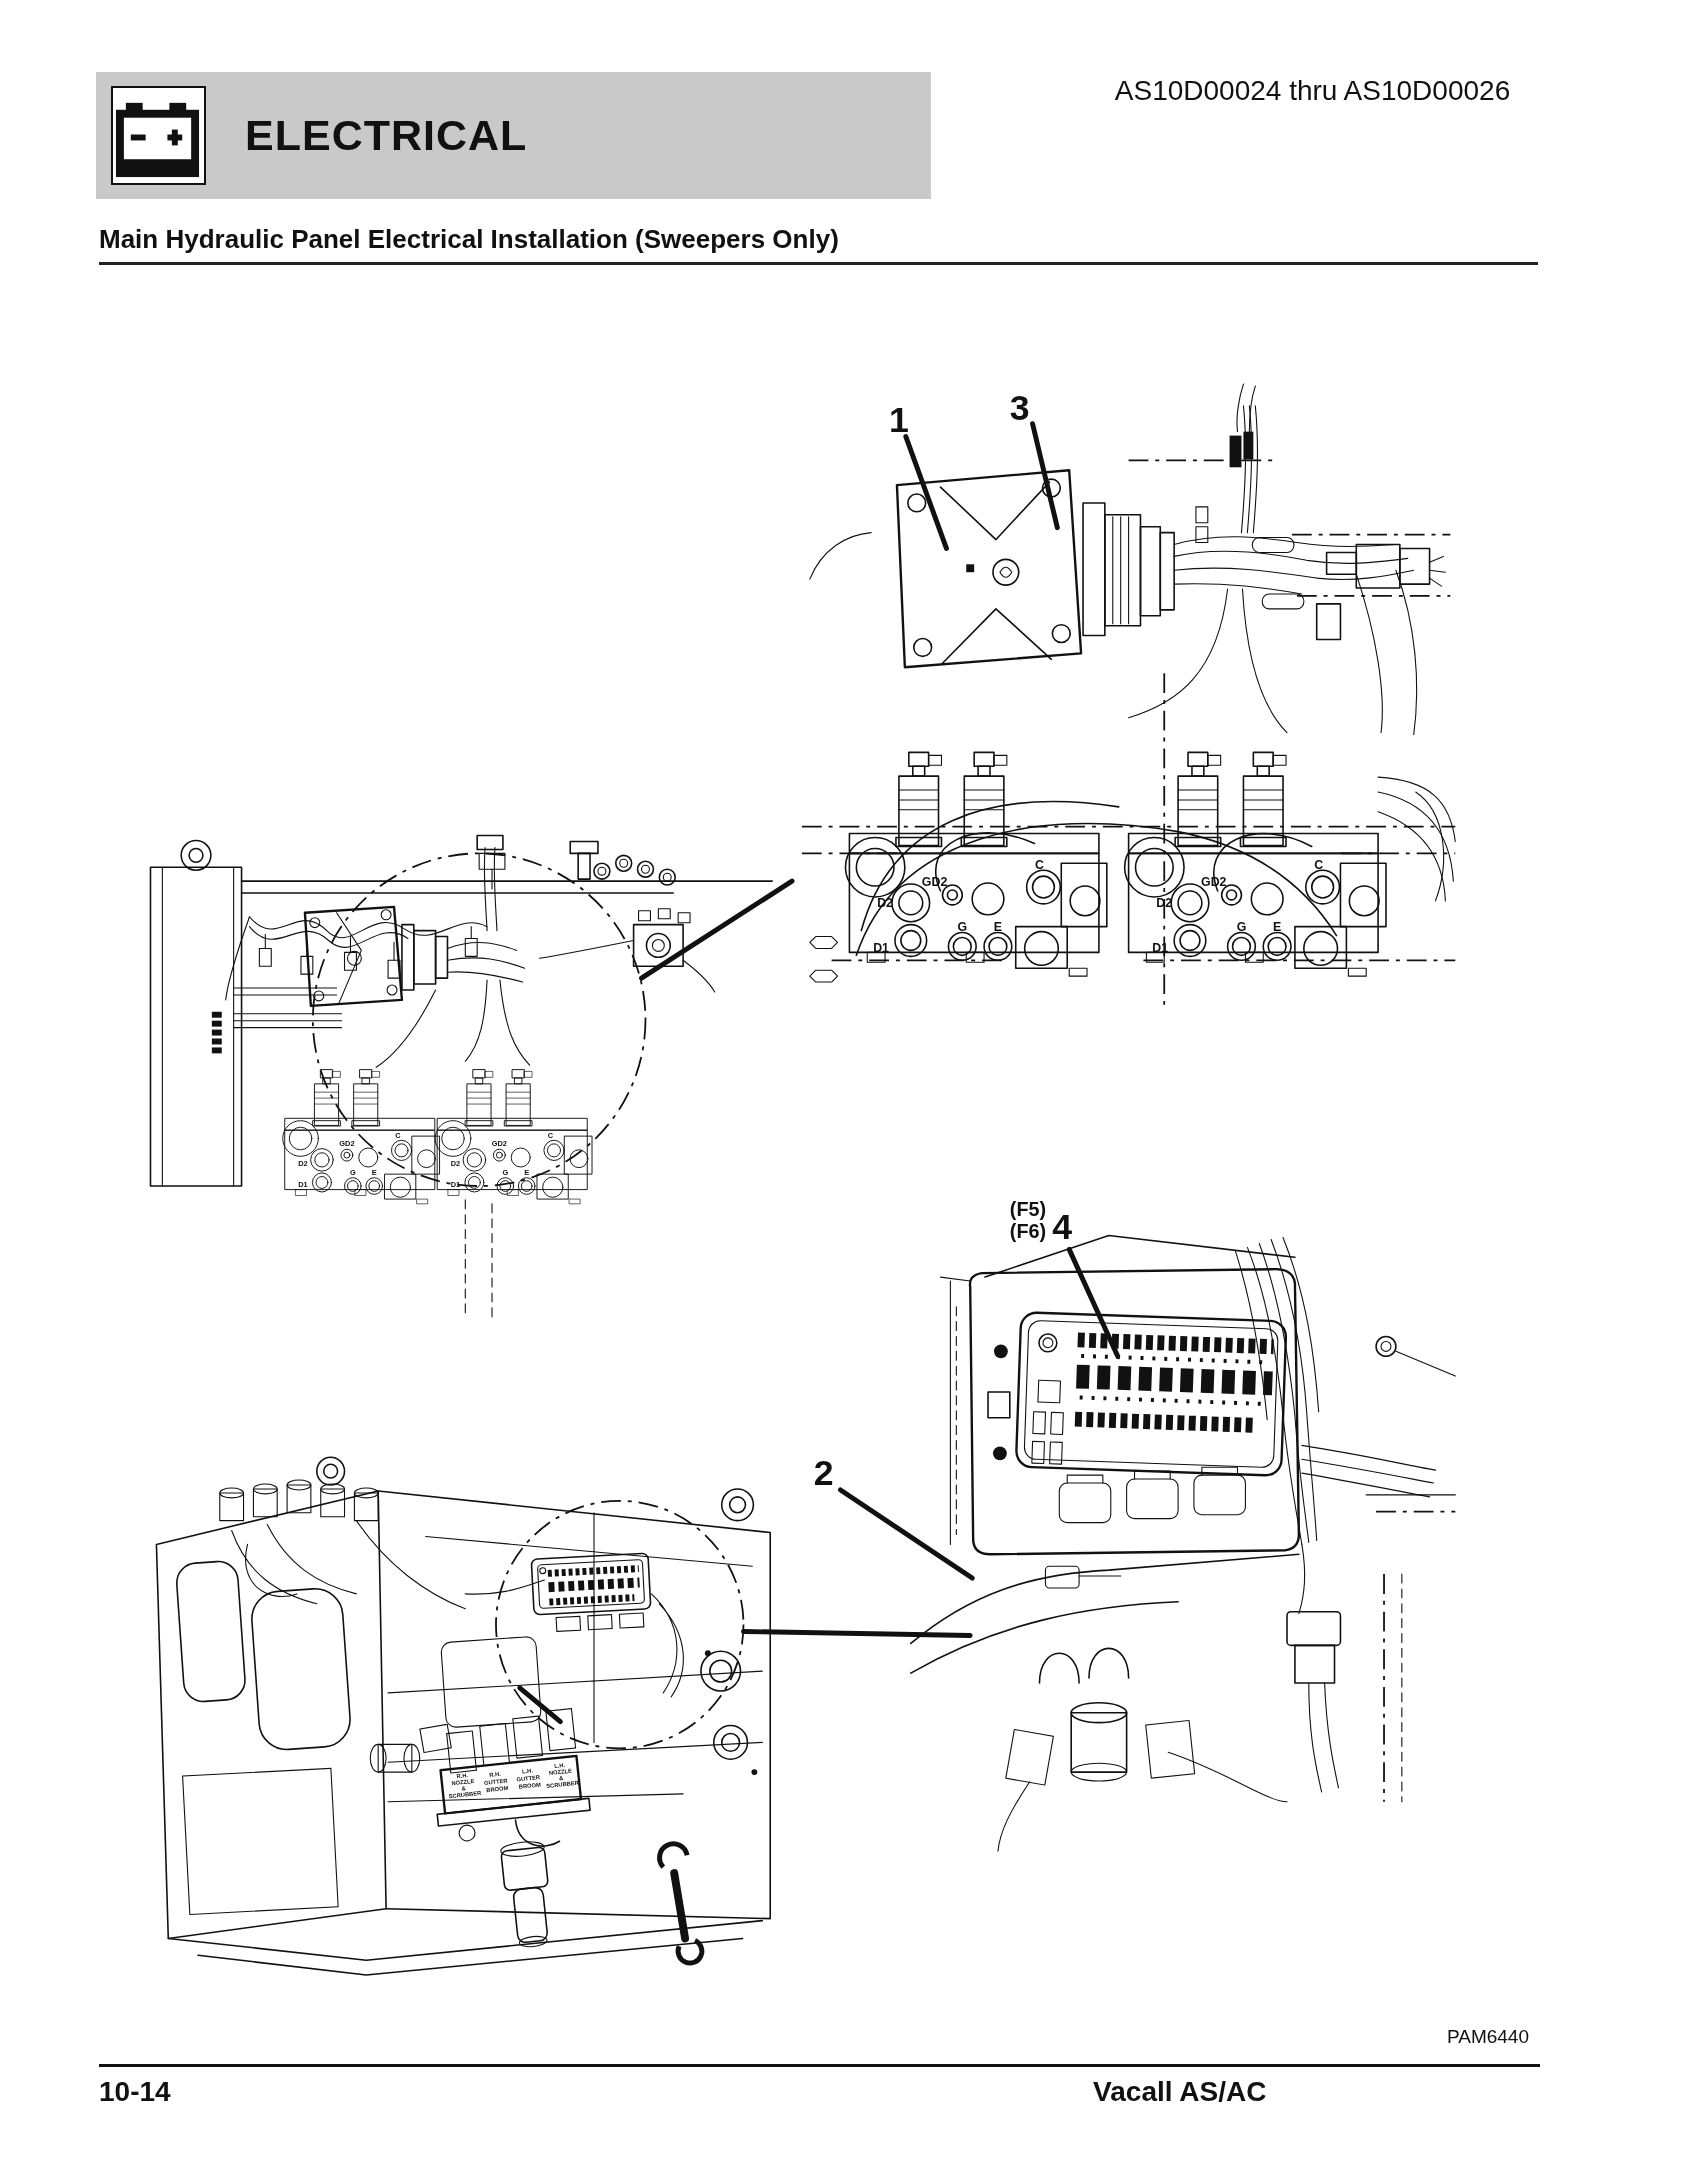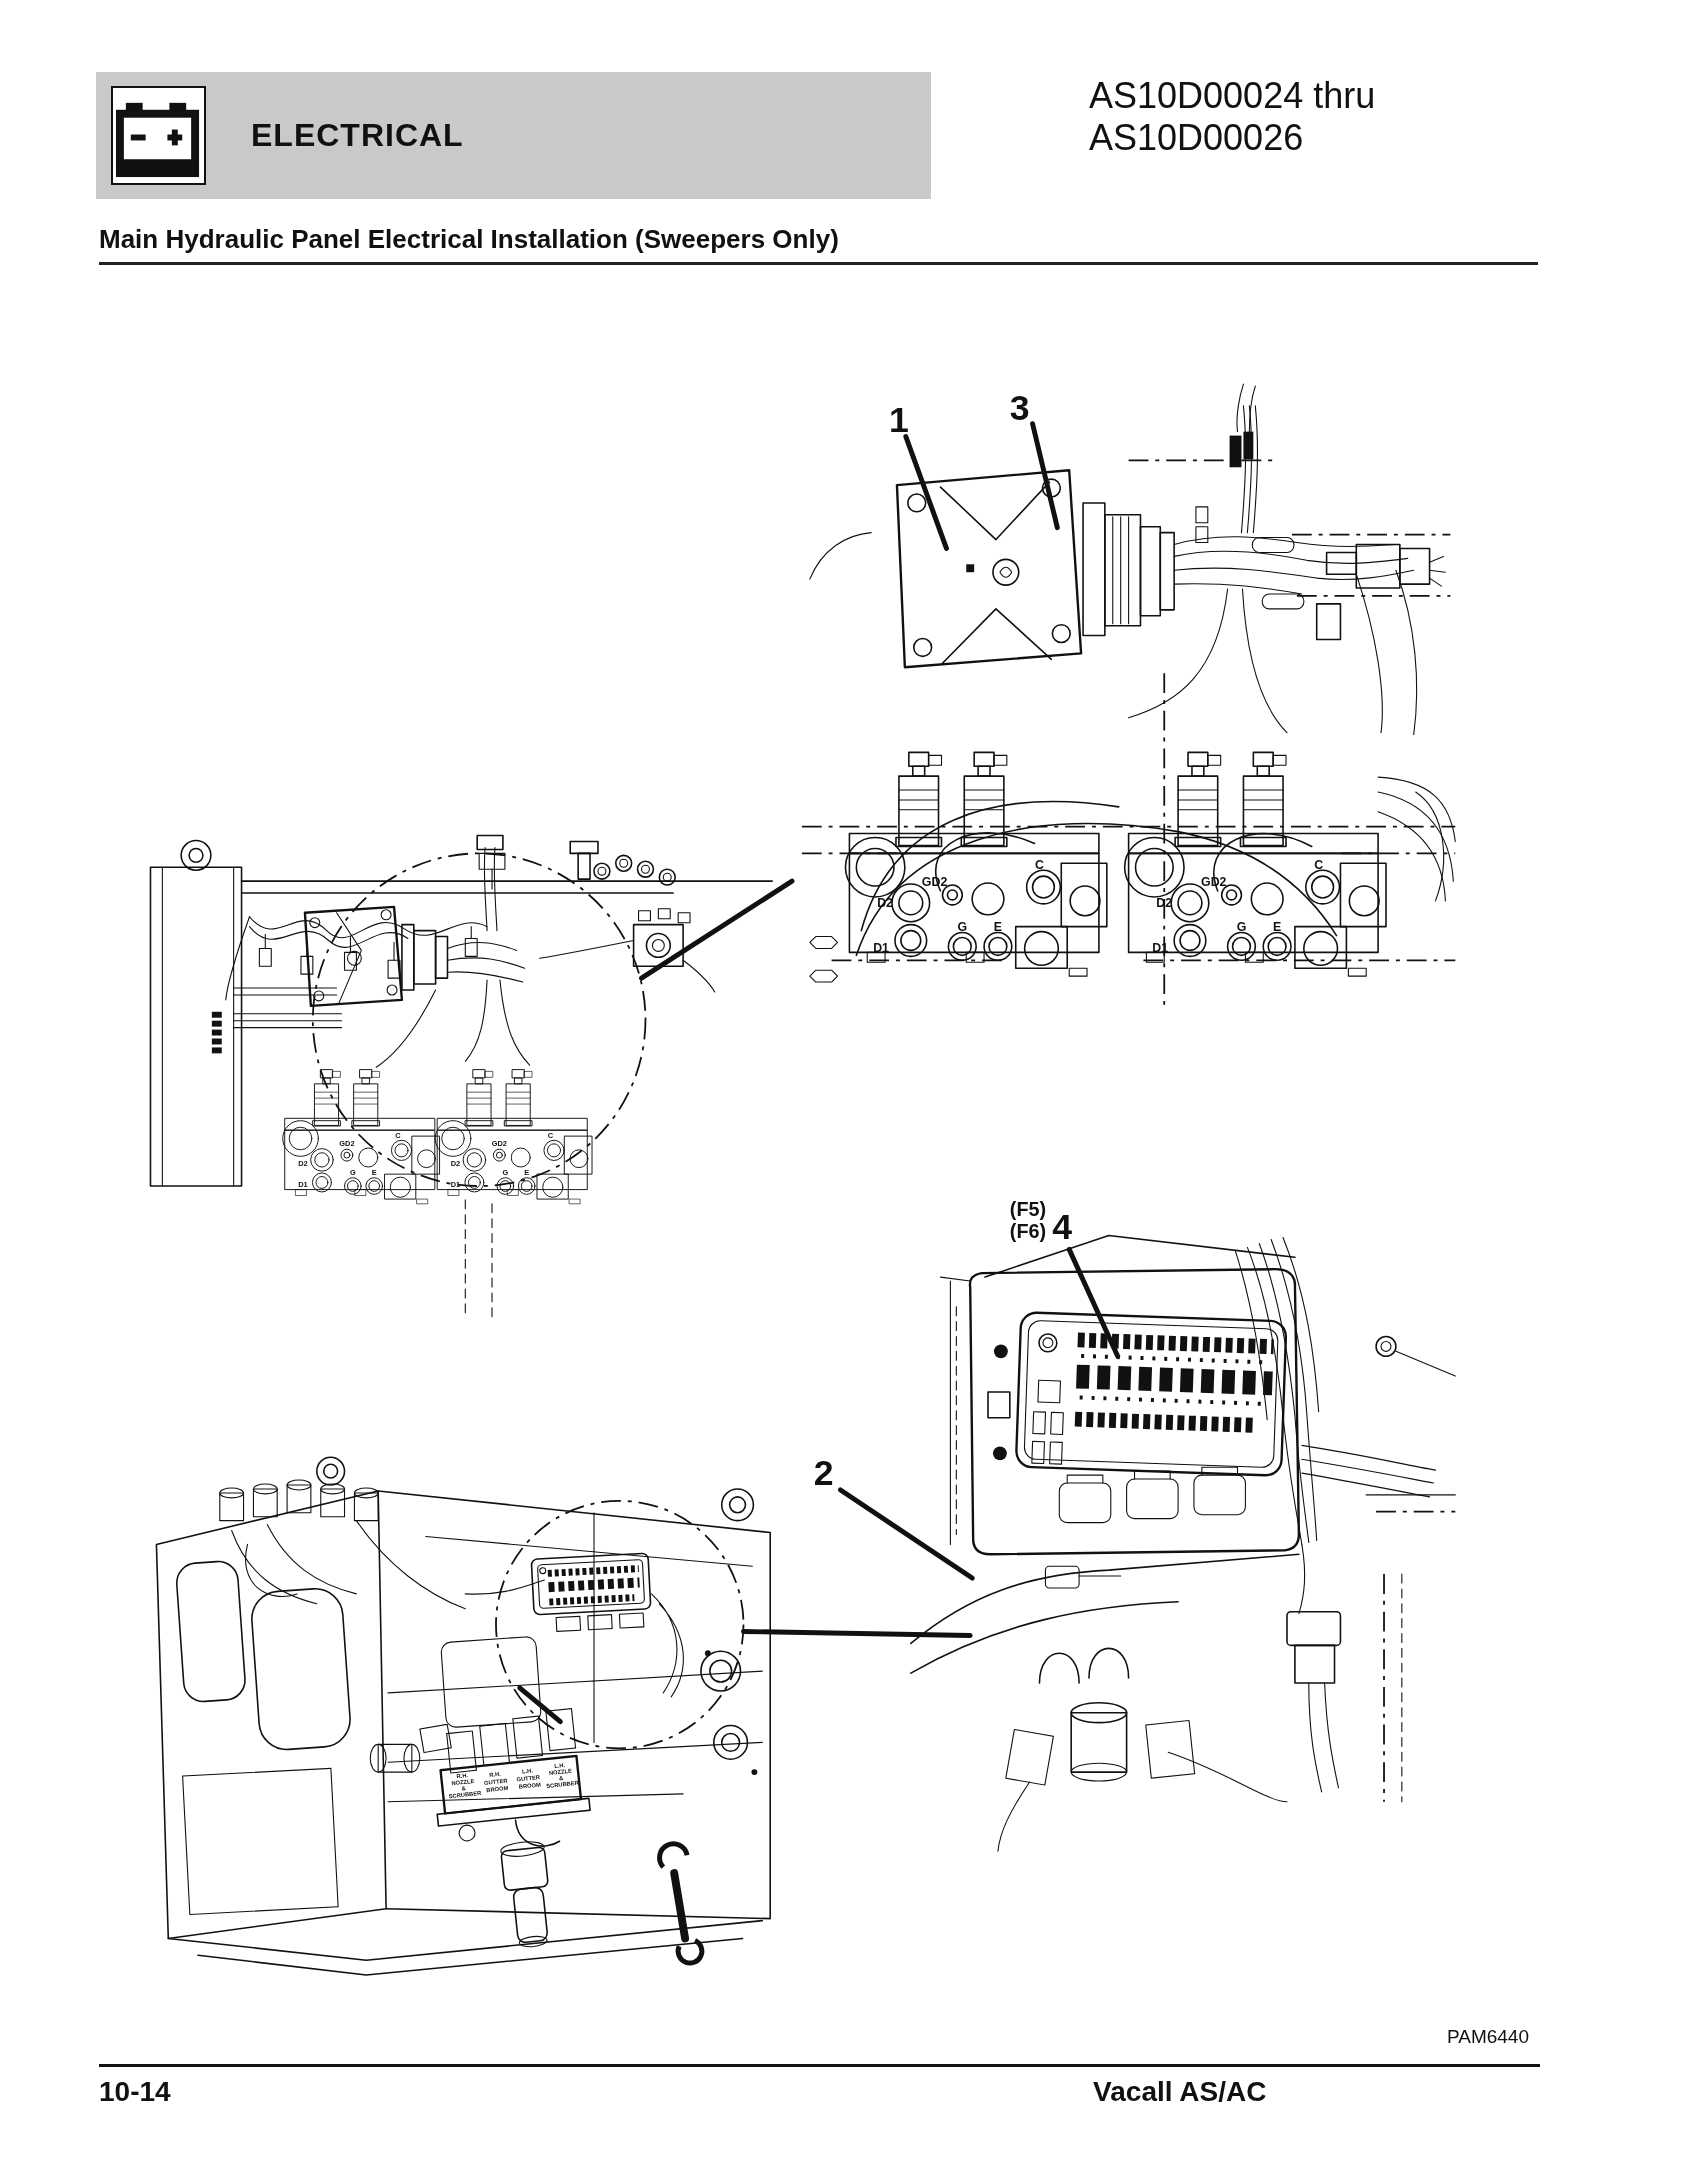--- a/index.html
+++ b/index.html
@@ -1,22 +1,22 @@
 <!DOCTYPE html>
 <html><head>
 <meta charset="utf-8">
 <style>
   html,body{margin:0;padding:0;background:#e8e8e8;}
   .page{position:relative;width:1683px;height:2178px;background:#ffffff;
         font-family:"Liberation Sans",sans-serif;color:#111;overflow:hidden;}
   .banner{position:absolute;left:96px;top:72px;width:835px;height:127px;background:#c9c9c9;}
   .batt{position:absolute;left:15px;top:14px;width:95px;height:99px;background:#fff;border:2px solid #111;box-sizing:border-box;}
-  .section-label{position:absolute;left:155px;top:0;height:127px;display:flex;align-items:center;
-        font-size:32px;font-weight:bold;letter-spacing:1px;}
-  .doc-range{position:absolute;top:75px;left:1089px;width:447px;text-align:left;font-size:36px;}
+  .section-label{position:absolute;left:149px;top:0;height:127px;display:flex;align-items:center;
+        font-size:43px;font-weight:bold;letter-spacing:1px;}
+  .doc-range{position:absolute;top:75px;left:1089px;width:447px;text-align:center;font-size:28px;}
   .page-title{position:absolute;top:224px;left:99px;width:1440px;text-align:left;font-size:26px;font-weight:bold;}
   .rule1{position:absolute;top:262px;left:99px;width:1439px;height:3px;background:#222;}
   .fig{position:absolute;left:0;top:0;}
   .fig-code{position:absolute;top:2026px;left:1242px;width:287px;text-align:right;font-size:19px;}
   .rule2{position:absolute;top:2064px;left:99px;width:1441px;height:3px;background:#111;}
   .footer{position:absolute;top:2076px;left:99px;width:1441px;display:flex;font-size:28px;font-weight:bold;align-items:center;}
   .footer>span{flex:1;}
   .f-c{text-align:center;}
   .f-r{text-align:right;}
   

